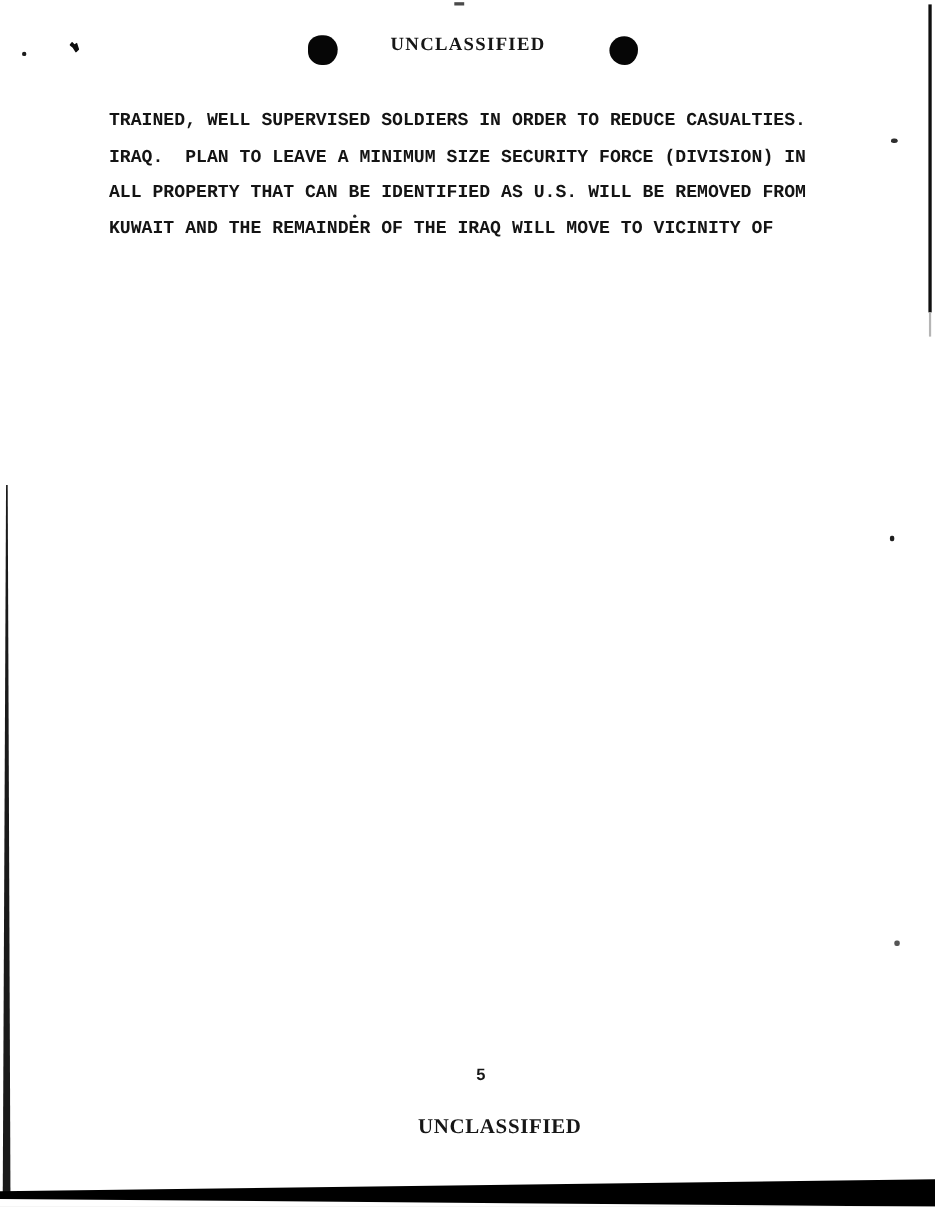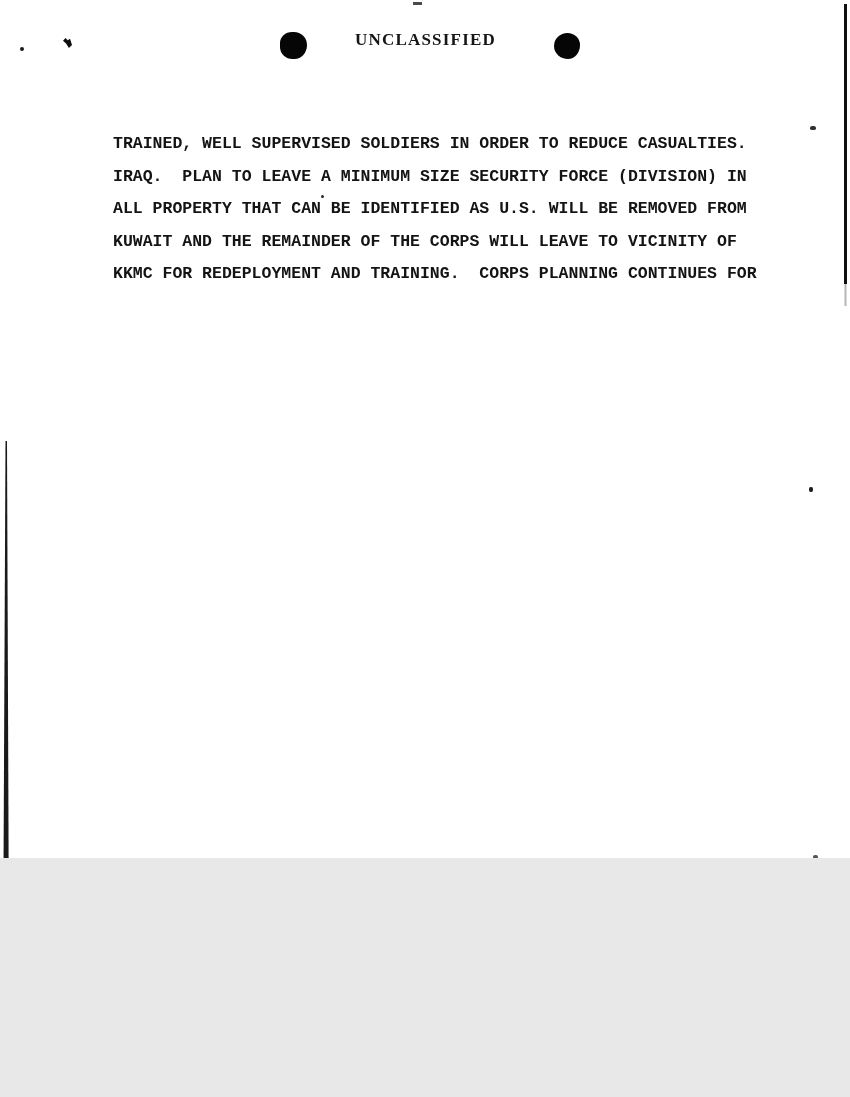--- a/index.html
+++ b/index.html
@@ -1,19 +1,19 @@
 <!DOCTYPE html>
 <html style="--ink: #161616; --paper: #ffffff;"><head>
 <meta charset="utf-8">
 <style>
   :root { --ink:#161616; --paper:#ffffff; }
   * { margin:0; padding:0; box-sizing:border-box; }
   html,body { background:#e8e8e8; }
   .page {
-    position:relative; width:850px; height:858px;
+    position:relative; width:850px; height:1097px;
     background:var(--paper); overflow:hidden;
     font-family:"Liberation Serif", serif; color:var(--ink);
   }
   
   .artifact-svg { position:absolute; inset:0; z-index:1; pointer-events:none; }
   .speck { position:absolute; z-index:1; }
   .dash-mark { left:413px; top:2px; width:9px; height:3px; background:#4a4a4a; }
   .speck-dot-a { left:20px; top:47px; width:4px; height:4px; background:#1c1c1c; border-radius:50%; }
   .check-mark { left:63px; top:38px; width:9px; height:10px; background:#0e0e0e;
     clip-path:polygon(28% 0%, 52% 22%, 78% 8%, 100% 70%, 66% 100%, 34% 55%, 0% 28%); }
@@ -25,21 +25,21 @@
   .punch-hole { position:absolute; background:#060606; z-index:2; }
   .punch-left { left:280px; top:32px; width:27px; height:27px;
     border-radius:48% 52% 50% 50% / 44% 52% 56% 48%; }
   .punch-right { left:554px; top:33px; width:26px; height:26px;
     border-radius:52% 48% 46% 54% / 50% 46% 54% 50%; }
   .banner-top {
     position:absolute; left:355px; top:30px; z-index:2;
     font-weight:700; font-size:17px; letter-spacing:1.2px; white-space:pre;
   }
   
-  .doc-body { position:absolute; left:113px; top:94px; z-index:2;margin-top:34px; }
+  .doc-body { position:absolute; left:99px; top:94px; z-index:2; }
   .doc-line {
     height:32.5px; line-height:32.5px; white-space:pre;
     font-family:"Liberation Mono", monospace; font-weight:700;
     font-size:16.5px; color:#141414;
   }
   
   .page-number {
     position:absolute; left:433px; top:969px; z-index:2;
     font-family:"Liberation Sans", sans-serif; font-weight:700; font-size:15px;
   }
@@ -69,20 +69,19 @@
   <div class="speck right-dot-c"></div>
 
   <div class="punch-hole punch-left"></div>
   <div class="banner-top">UNCLASSIFIED</div>
   <div class="punch-hole punch-right"></div>
 
   <div class="doc-body">
     <div class="doc-line">TRAINED, WELL SUPERVISED SOLDIERS IN ORDER TO REDUCE CASUALTIES.</div>
     <div class="doc-line">IRAQ.  PLAN TO LEAVE A MINIMUM SIZE SECURITY FORCE (DIVISION) IN</div>
     <div class="doc-line">ALL PROPERTY THAT CAN BE IDENTIFIED AS U.S. WILL BE REMOVED FROM</div>
-    <div class="doc-line">KUWAIT AND THE REMAINDER OF THE CORPS WILL LEAVE TO VICINITY OF</div>
-    <div class="doc-line">KKMC FOR REDEPLOYMENT AND TRAINING.  CORPS PLANNING CONTINUES FOR</div>
+    <div class="doc-line">KUWAIT AND THE REMAINDER OF THE IRAQ WILL MOVE TO VICINITY OF</div>
   </div>
 
   <div class="page-number">5</div>
   <div class="banner-bottom">UNCLASSIFIED</div>
 
 </div>
 
 </body></html>

